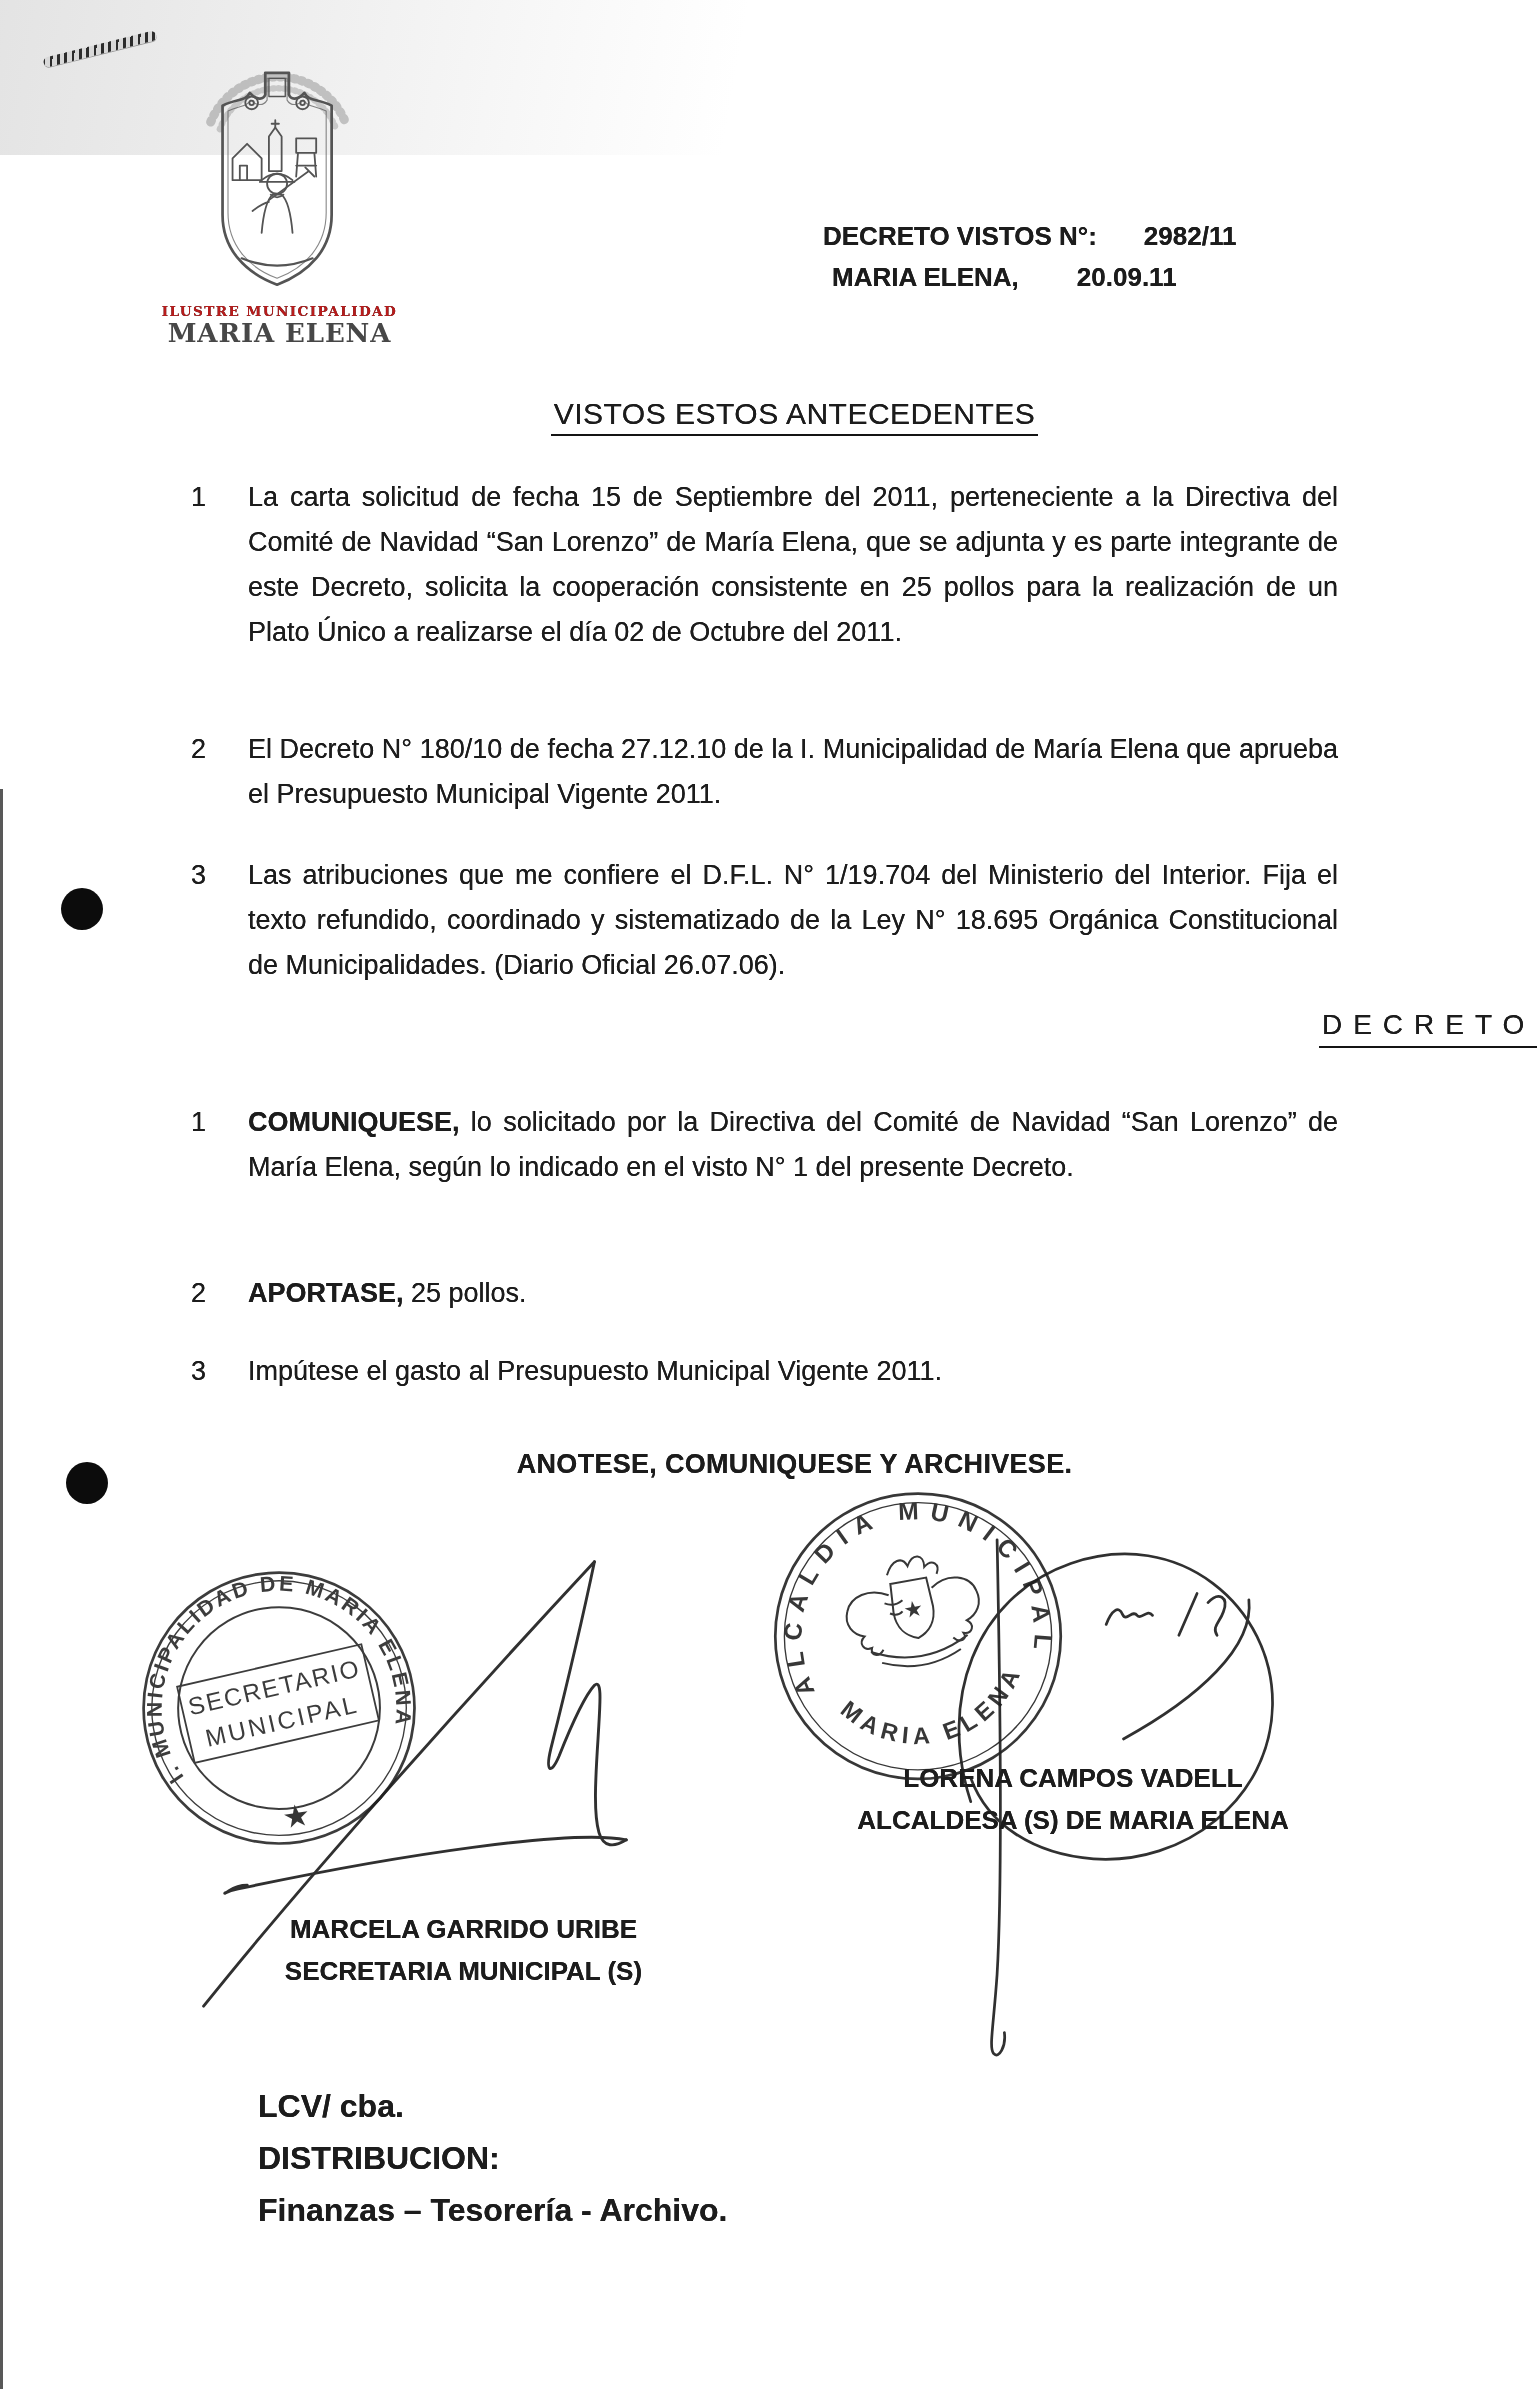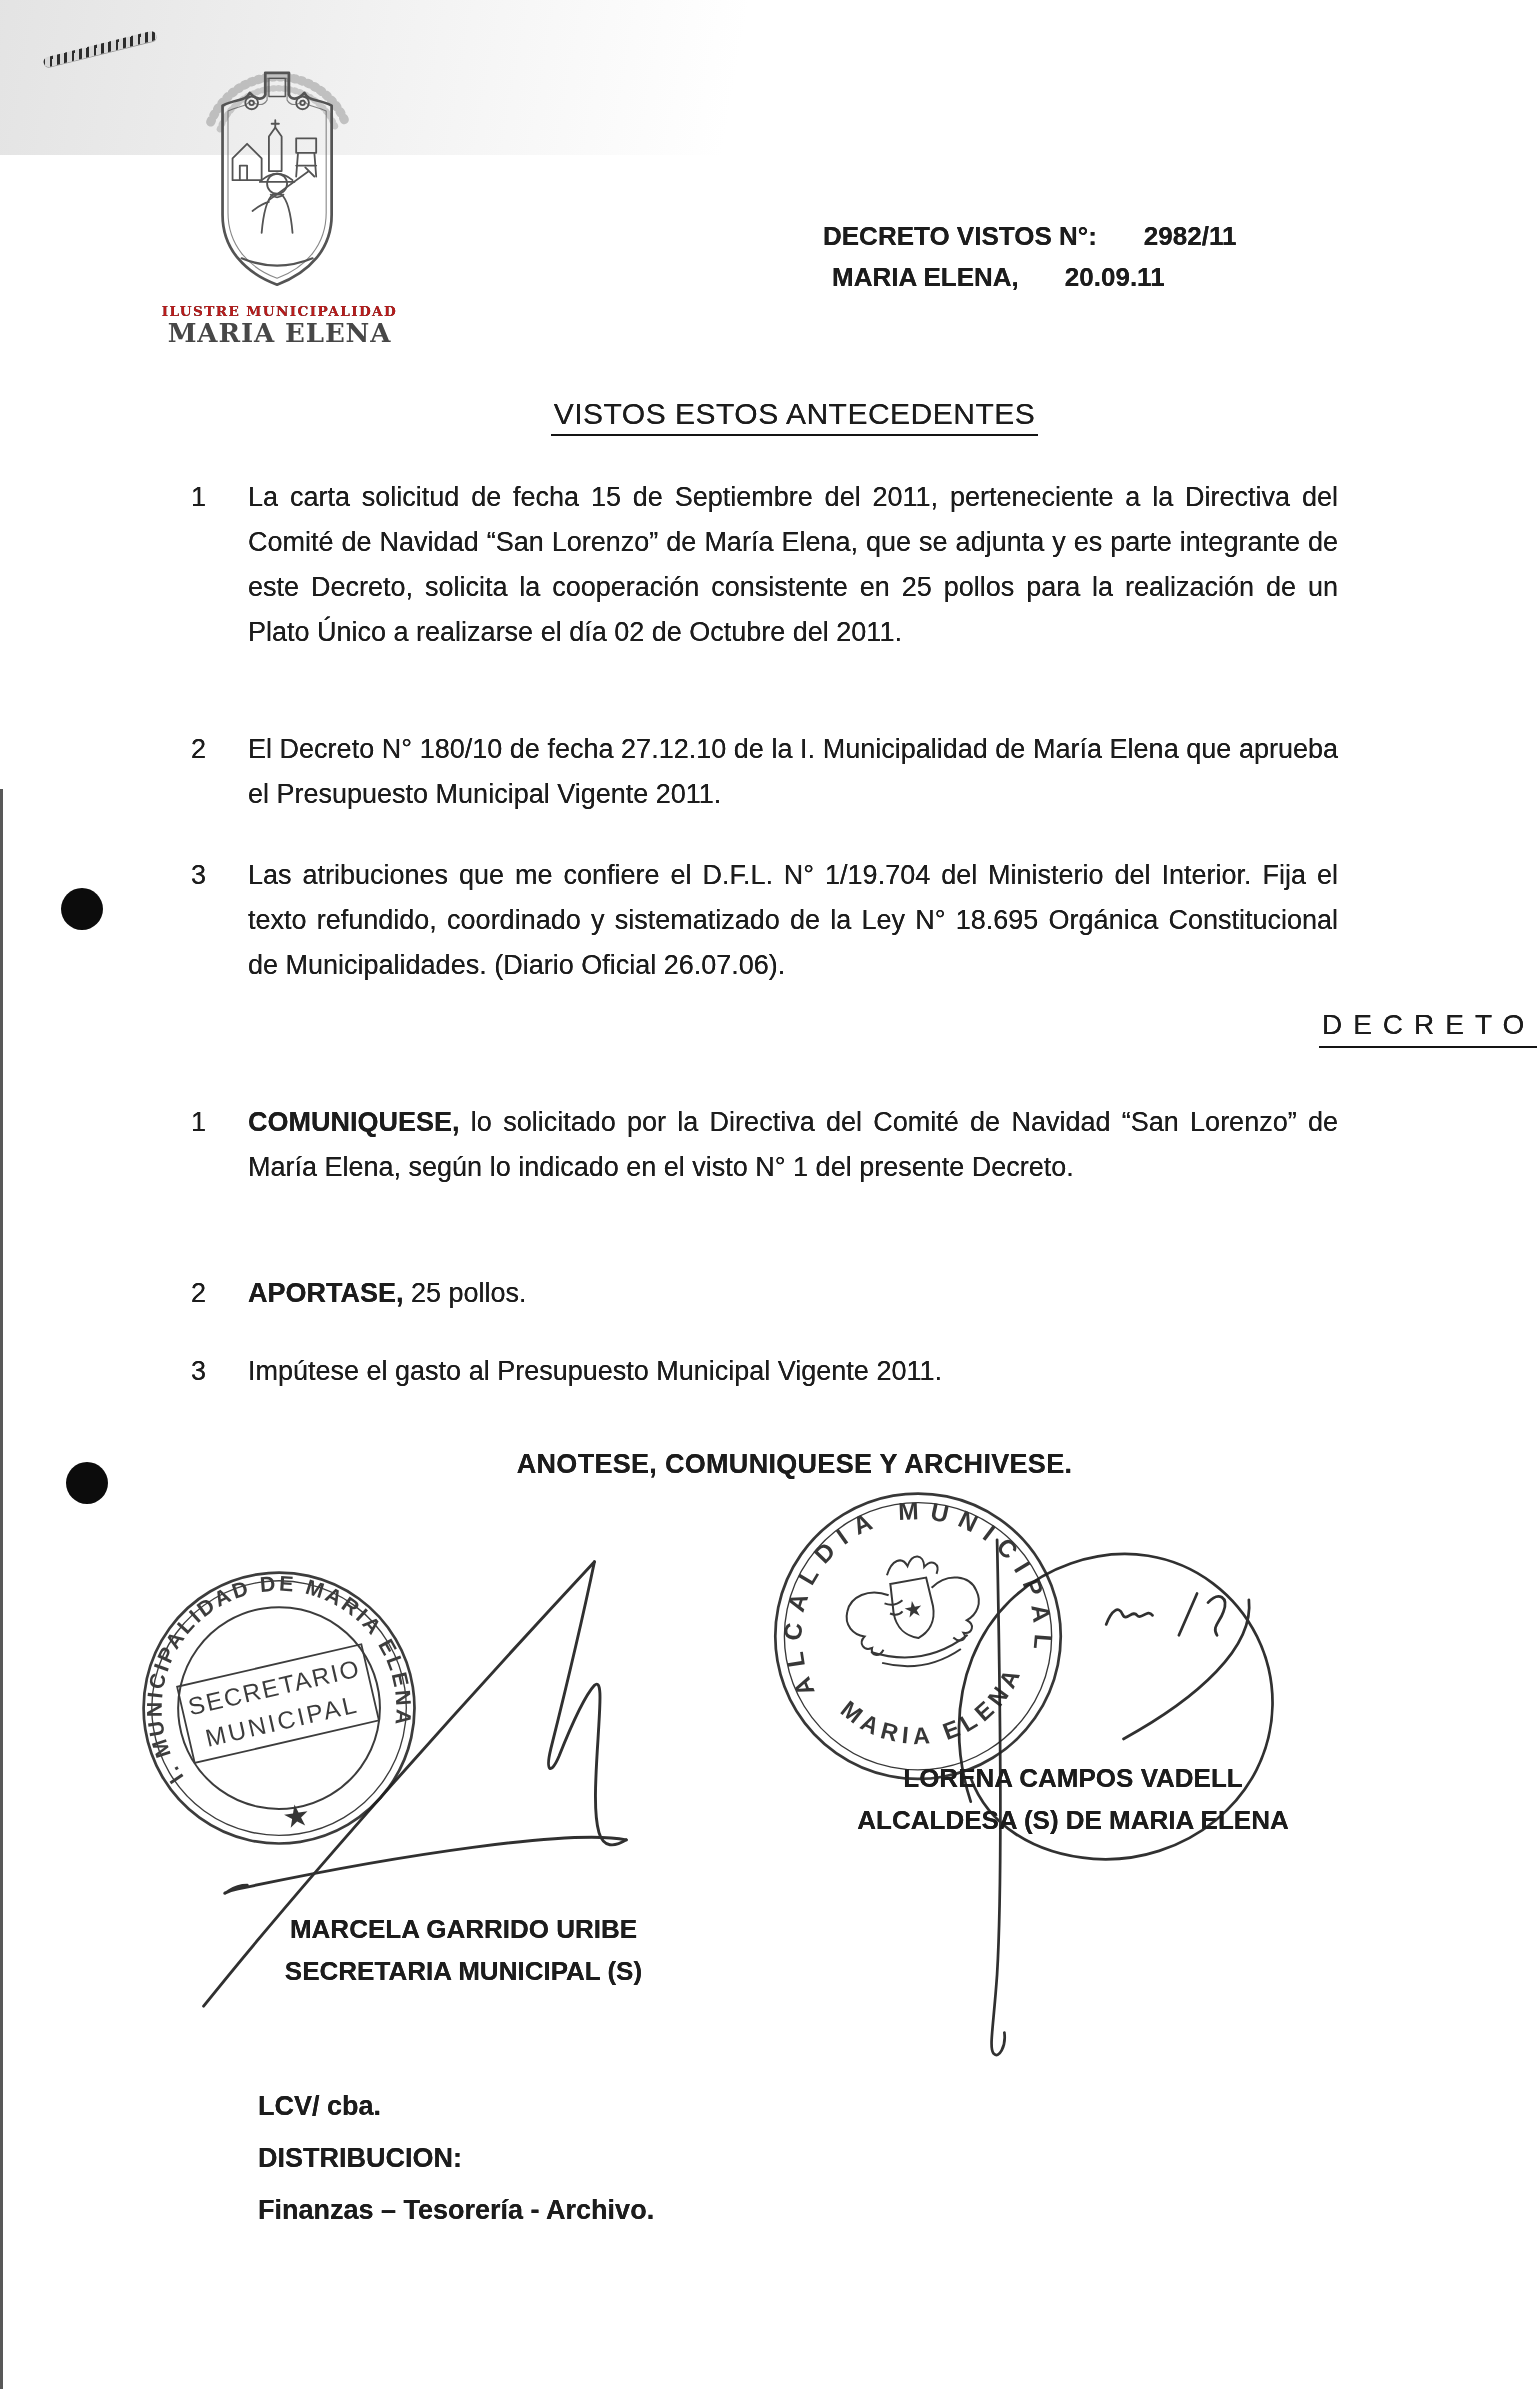--- a/index.html
+++ b/index.html
@@ -18,42 +18,42 @@
   .dot2{left:66px;top:1462px;width:42px;height:42px;}
 
   .crest{position:absolute;left:198px;top:51px;width:160px;height:251px;}
   .org1{position:absolute;left:127px;top:303px;width:305px;text-align:center;
         font-family:"DejaVu Serif", serif;font-size:13.6px;font-weight:700;letter-spacing:1.4px;color:#b91c1c;}
   .org2{position:absolute;left:127px;top:318px;width:305px;text-align:center;
         font-family:"DejaVu Serif", serif;font-size:26px;font-weight:700;letter-spacing:0.9px;color:#474747;}
 
   .hdr{position:absolute;left:823px;top:216px;font-weight:700;font-size:26px;line-height:41px;white-space:nowrap;}
   .hdr-line{display:flex;gap:47px;}
-  .hdr-line2{padding-left:9px;gap:46px;}
+  .hdr-line2{padding-left:9px;gap:58px;}
 
   .cwrap{position:absolute;left:51px;width:1487px;text-align:center;}
   .underlined{display:inline-block;border-bottom:2.7px solid #141414;padding:0 2.7px 2.7px 2.7px;}
   .h-vistos{top:397px;font-size:30px;letter-spacing:0.5px;}
   .h-decreto{top:1009px;font-size:28px;text-align:right;}
   .h-decreto .underlined{letter-spacing:11px;padding-bottom:4.5px;}
   .closing{top:1449px;font-size:27px;font-weight:700;letter-spacing:0.3px;}
 
   .item{position:absolute;left:191px;width:1147px;display:flex;font-size:27px;line-height:45px;}
   .item .num{width:40px;flex:none;}
   .item .txt{flex:1;text-align:justify;margin-left:17px;}
   .b{font-weight:700;}
   .tshadow, .item, .cwrap, .hdr, .sig-block, .footer{text-shadow:0 0 0.6px #1b1b1b;}
   .v1{top:475px}.v2{top:727px}.v3{top:853px}
   .d1{top:1100px}.d2{top:1271px}.d3{top:1349px}
 
   .sig-block{position:absolute;text-align:center;font-weight:700;font-size:26px;line-height:42px;}
   .sig-right{left:800px;top:1757px;width:546px;}
   .sig-left{left:227px;top:1908px;width:473px;}
 
-  .footer{position:absolute;left:258px;top:2080px;font-weight:700;font-size:27px;line-height:52px;}
+  .footer{position:absolute;left:258px;top:2080px;font-weight:700;font-size:32px;line-height:52px;}
 
   .ink{position:absolute;left:0;top:0;pointer-events:none;}
 </style>
 </head>
 <body>
 
 <div class="page">
 
   <div class="scan-shade"></div>
   <div class="coil"></div>

